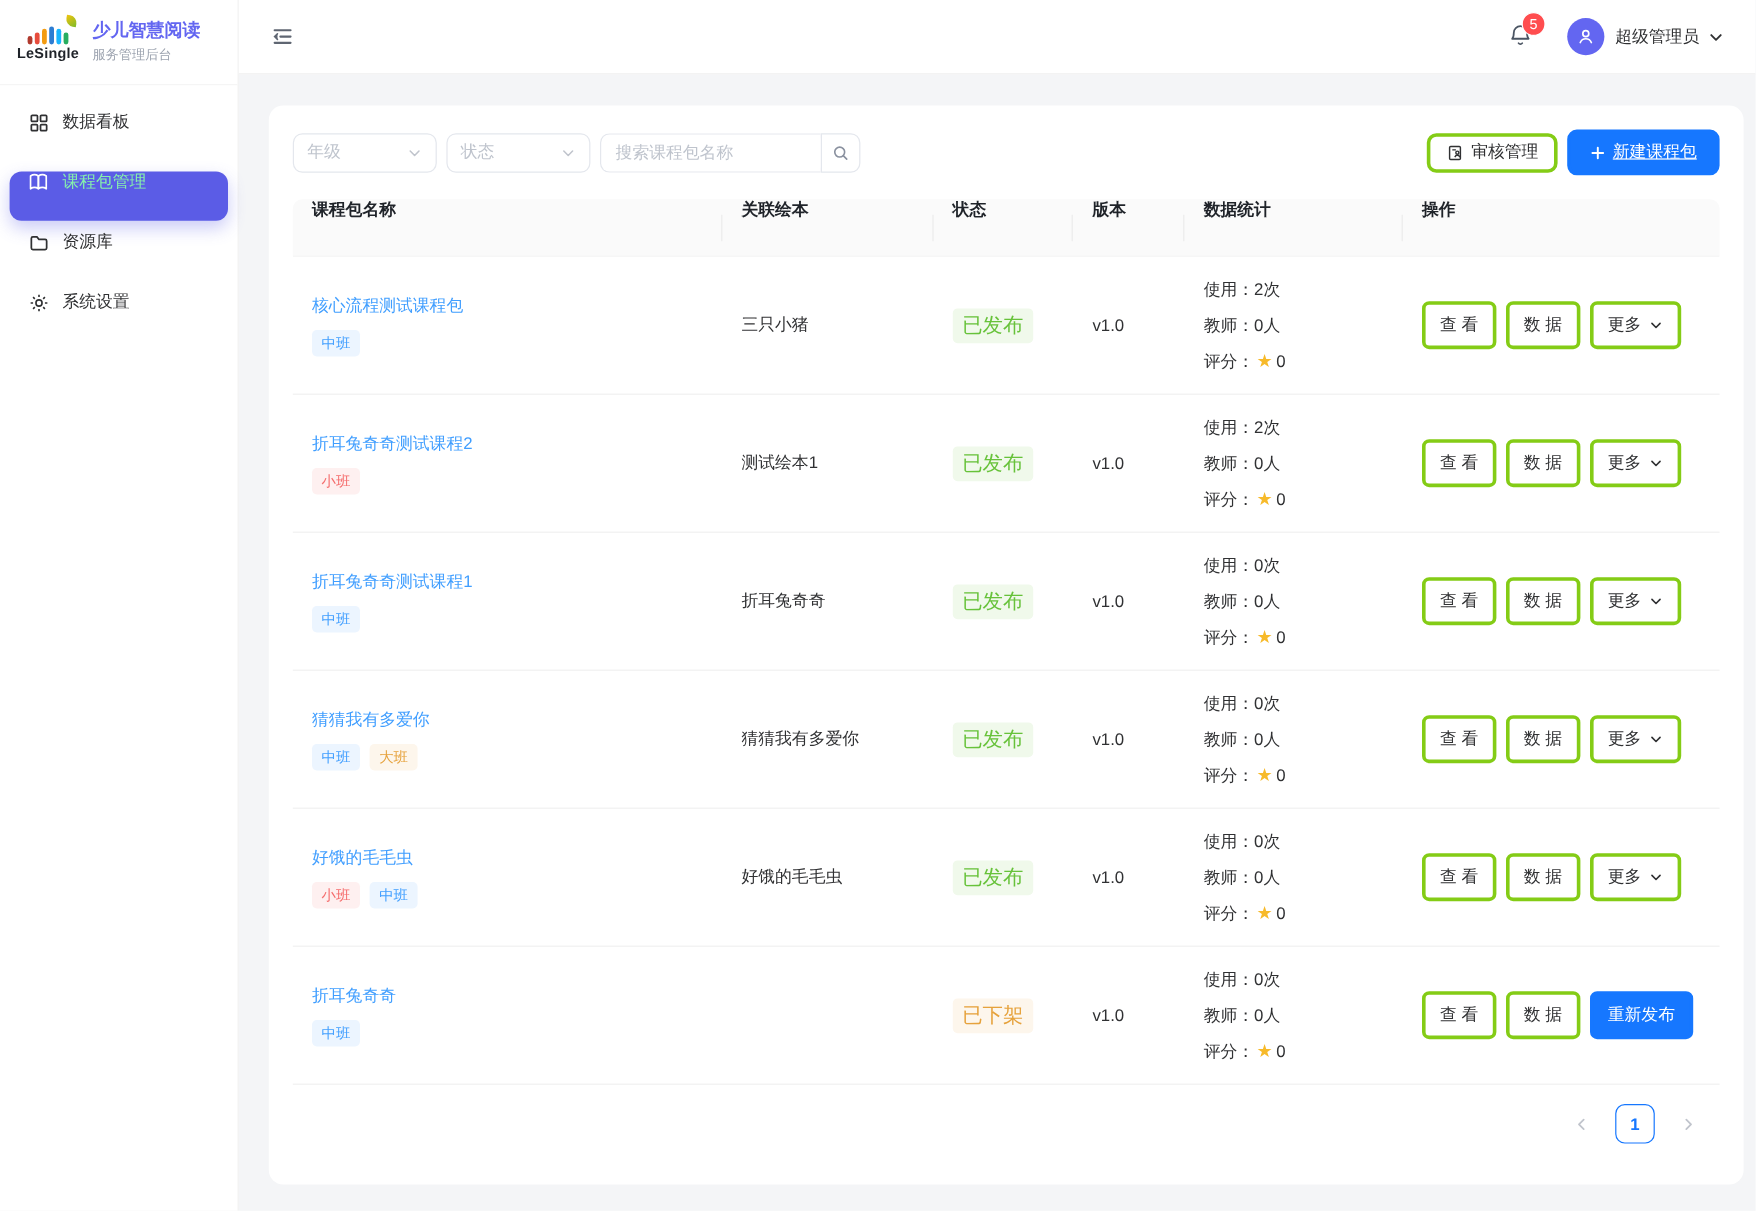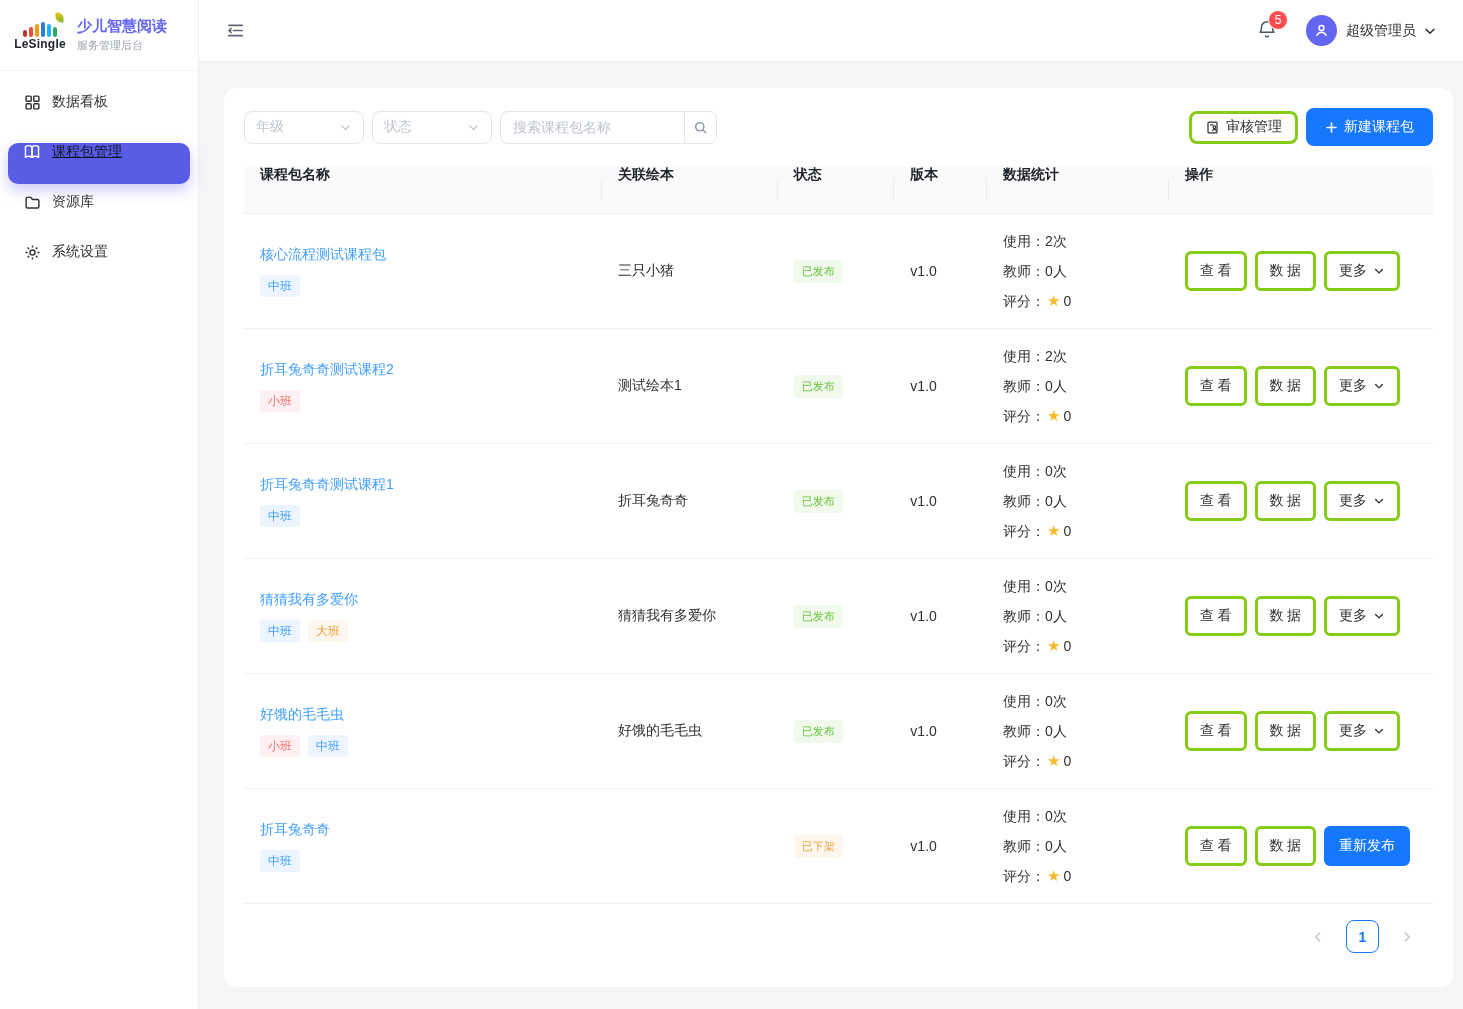--- a/index.html
+++ b/index.html
@@ -25,21 +25,21 @@
   .logo-leaf { position:absolute; right:-7px; top:-6px; width:9px; height:9px;
     background:linear-gradient(135deg,#f1c40f,#7dbb2a); border-radius:0 70% 0 70%; transform:rotate(10deg); }
   .logo-word { font-size:12px; font-weight:700; color:#1f2329; letter-spacing:.2px; }
   .logo-title { font-size:15px; font-weight:700; color:#6366f1; line-height:1.25; }
   .logo-sub { font-size:11px; color:#9ca3af; margin-top:2px; }
 
   .menu { padding:22px 8px; display:flex; flex-direction:column; gap:9px; }
   .menu-item { height:41px; display:flex; align-items:flex-start; gap:11px; padding:0 15px;
     border-radius:10px; font-size:14px; color:#303133; cursor:pointer; }
   .menu-item .mi-icon { width:18px; height:18px; display:flex; align-items:center; justify-content:center; color:#303133; }
-  .menu-item.active { background:#5b5ce6; color:#0f172a; box-shadow:0 6px 14px rgba(91,92,230,.32);text-decoration:underline; }
+  .menu-item.active { background:#5b5ce6; color:#86efac; box-shadow:0 6px 14px rgba(91,92,230,.32); }
   .menu-item.active .mi-icon { color:#fff; }
 
   
   .main { flex:1; display:flex; flex-direction:column; min-width:0; }
   .topbar { height:62px; background:#fff; border-bottom:1px solid #f0f0f0;
     display:flex; align-items:center; padding:0 26px 0 24px; flex-shrink:0; }
   .fold-btn { width:24px; height:24px; display:flex; align-items:center; justify-content:center;
     color:#5f6672; cursor:pointer; }
   .topbar-right { margin-left:auto; display:flex; align-items:center; }
   .bell-wrap { position:relative; width:24px; height:24px; color:#4b5563; cursor:pointer; }
@@ -66,21 +66,21 @@
     font-family:inherit; }
   .searchbox input::placeholder { color:#bfc4cd; }
   .search-btn { width:33px; height:33px; border:1px solid #e4e7ed; border-radius:0 8px 8px 0;
     background:#fff; display:flex; align-items:center; justify-content:center; color:#8a919f; cursor:pointer; }
   .filter-spacer { flex:1; }
   .btn { height:33px; display:inline-flex; align-items:center; gap:6px; padding:0 13px;
     border:3px solid #84cc16; border-radius:8px; background:#fff; font-size:14px; color:#303133;
     cursor:pointer; font-family:inherit; }
   .btn-primary { background:#1677ff; border-color:#1677ff; color:#fff; }
   .audit-btn { margin-right:8px; }
-  .create-btn { padding:16px 16px; }
+  .create-btn { padding:16px 16px;text-decoration:underline; }
 
   
   .table { margin-top:20px; }
   .thead { display:flex; background:#fafafa; border-radius:8px 8px 0 0; height:48px; }
   .th { font-size:14px; font-weight:700; color:#1f2329; padding:0 16px; position:relative; }
   .th:not(:last-child)::after { content:""; position:absolute; right:0; top:50%; transform:translateY(-50%);
     width:1px; height:22px; background:#ececec; }
   .col-name    { width:30.1%; }
   .col-book    { width:14.8%; }
   .col-status  { width:9.8%;  }
@@ -90,27 +90,27 @@
   .thead { border-bottom:1px solid #f0f0f0; }
 
   .trow { display:flex; align-items:center; min-height:115px; border-bottom:1px solid #f0f0f0; }
   .td { padding:0 16px; font-size:14px; color:#303133; }
   .pkg-link { color:#409eff; text-decoration:none; font-size:14px; cursor:pointer; display:inline-block; }
   .tags { margin-top:11px; display:flex; gap:8px; }
   .tag { display:inline-block; font-size:12px; line-height:1; padding:5px 8px; border-radius:4px; }
   .tag-blue   { background:#ecf5ff; color:#409eff; }
   .tag-red    { background:#fef0f0; color:#f56c6c; }
   .tag-yellow { background:#fdf6ec; color:#e6a23c; }
-  .status-tag { display:inline-block; font-size:11px; line-height:1; padding:6px 8px; border-radius:4px; }
+  .status-tag { display:inline-block; font-size:17px; line-height:1; padding:6px 8px; border-radius:4px; }
   .status-green  { background:#f0f9eb; color:#67c23a; }
   .status-orange { background:#fdf6ec; color:#e6a23c; }
   .stat-line { line-height:30px; white-space:nowrap; }
   .star { color:#f7ba2a; font-size:15px; margin:0 3px 0 2px; }
   .row-actions { display:flex; align-items:center; gap:8px; flex-wrap:nowrap; }
-  .row-actions .btn { padding:17px 12px; border-radius:6px;font-family:Liberation Serif, serif; }
+  .row-actions .btn { padding:17px 12px; border-radius:6px; }
   .more-caret { display:flex; color:#303133; }
 
   
   .pagination { display:flex; align-items:center; justify-content:flex-end; gap:14px;
     padding:16px 12px 14px 0; }
   .page-arrow { width:28px; height:28px; display:flex; align-items:center; justify-content:center;
     color:#c0c4cc; cursor:default; }
   .page-num { width:33px; height:33px; border:1.5px solid #1677ff; border-radius:8px; color:#1677ff;
     font-weight:700; font-size:14px; display:flex; align-items:center; justify-content:center; cursor:pointer; }
 

